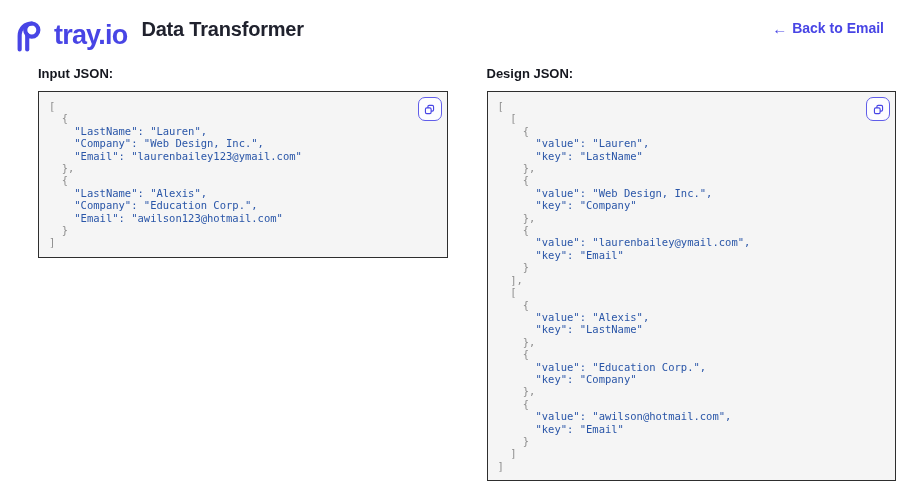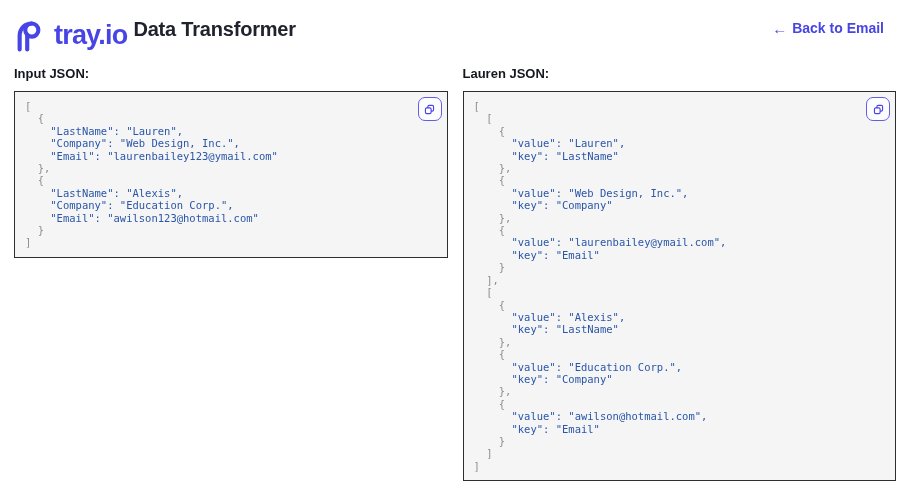--- a/index.html
+++ b/index.html
@@ -22,33 +22,33 @@
     padding:10px 26px 4px 12px;height:50px;
   }
   .logo-group{display:flex;align-items:center;gap:6px;margin-top:14px;}
   .logo-mark{color:var(--brand);display:block;}
   .logo-word{
     font-size:27px;font-weight:700;color:var(--brand);
     letter-spacing:-0.8px;line-height:1;
   }
   .page-title{
     font-size:20px;font-weight:700;color:var(--title-text);
-    margin-left:6px;letter-spacing:-0.2px;line-height:1;padding-top:2px;
+    margin-left:14px;letter-spacing:-0.2px;line-height:1;padding-top:2px;
   }
   .spacer{flex:1;}
   .back-link{
     color:var(--brand);font-size:14px;font-weight:700;
     text-decoration:none;display:flex;align-items:center;gap:5px;cursor:pointer;
   }
   .back-arrow{font-size:15px;font-weight:400;line-height:1;}
   
   .main{
     display:flex;gap:15px;padding:0 14px;align-items:flex-start;
   }
-  .col{width:434px;}
+  .col{width:434px;margin-left:24px;}
   .panel-label{
     font-size:13px;font-weight:700;color:#15171f;
     margin:16px 0 10px 0;
   }
   .json-panel{
     position:relative;width:100%;
     background:var(--panel-background);
     border:1.5px solid var(--panel-border);
   }
   .json-code{
@@ -115,21 +115,21 @@
 <span class="j-punc">  {</span>
 <span class="j-str">    "LastName": "Alexis",</span>
 <span class="j-str">    "Company": "Education Corp.",</span>
 <span class="j-str">    "Email": "awilson123@hotmail.com"</span>
 <span class="j-punc">  }</span>
 <span class="j-punc">]</span></pre>
     </div>
   </div>
 
   <div class="col">
-    <div class="panel-label">Lauren JSON:</div>
+    <div class="panel-label">Design JSON:</div>
     <div class="json-panel">
       <button class="copy-btn">
         <svg viewBox="0 0 16 16" width="13" height="13" aria-hidden="true">
           <g fill="none" stroke="#4845e5" stroke-width="1.4">
             <rect x="6" y="3" width="7" height="7" rx="1.6"></rect>
             <rect x="3" y="6" width="7" height="7" rx="1.6" fill="#fdfdff"></rect>
           </g>
         </svg>
       </button>
       <pre class="json-code"><span class="j-punc">[</span>

